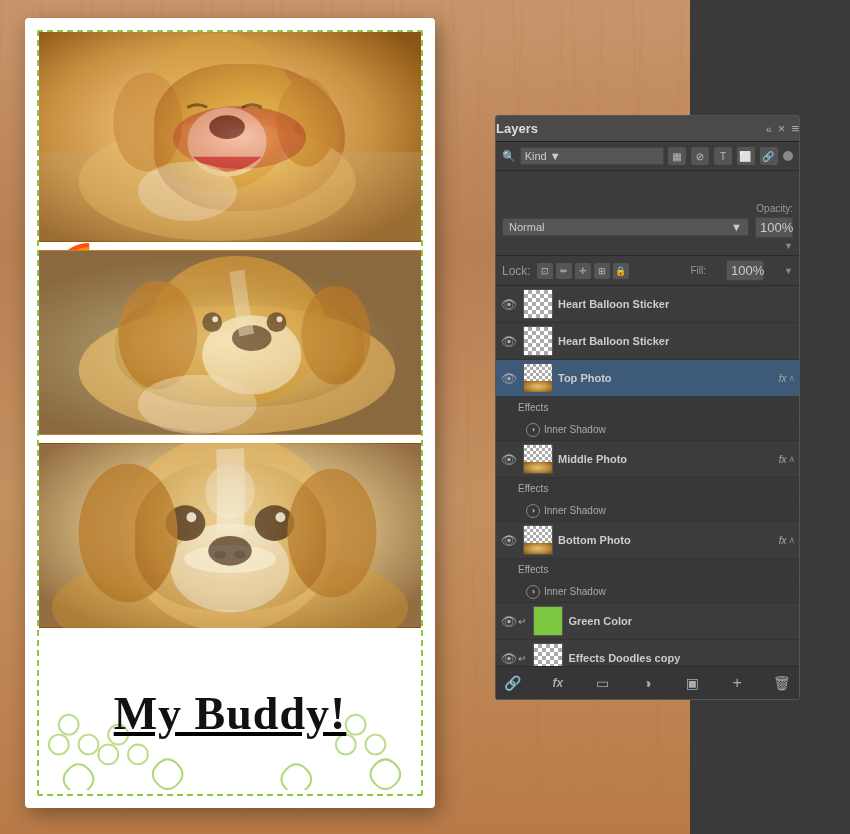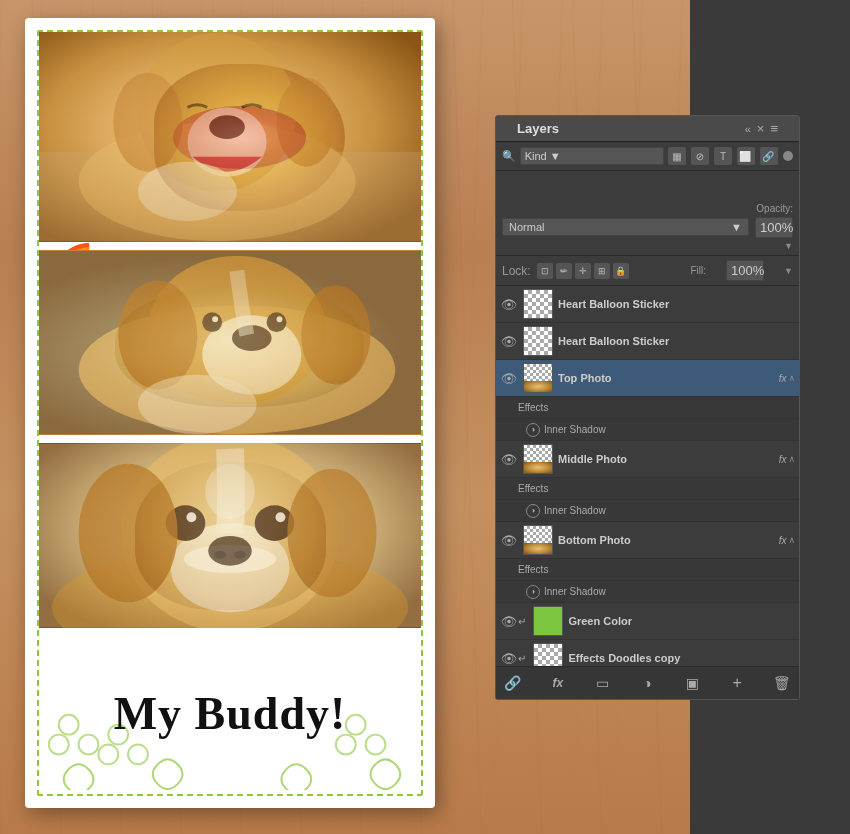--- a/index.html
+++ b/index.html
@@ -151,20 +151,21 @@
       opacity: 0.7;
     }
 
     
     .caption-area {
       height: 170px;
       display: flex;
       align-items: center;
       justify-content: center;
       position: relative;
+      text-decoration: underline;
     }
 
     .caption-text {
       font-size: 46px;
       font-weight: 900;
       color: #111;
       font-family: 'Comic Sans MS', 'Chalkboard SE', cursive;
       letter-spacing: 1px;
     }
 
@@ -187,21 +188,21 @@
       width: 305px;
       background: #3c3c3c;
       border: 1px solid #555;
       border-radius: 3px;
       color: #ccc;
       font-size: 11px;
     }
 
     .layers-title-bar {
       background: #4a4a4a;
-      padding: 5px 21px;
+      padding: 5px 0;
       display: flex;
       align-items: center;
       justify-content: space-between;
       border-bottom: 1px solid #222;
     }
 
     .layers-title {
       font-size: 13px;
       font-weight: bold;
       color: #ddd;

